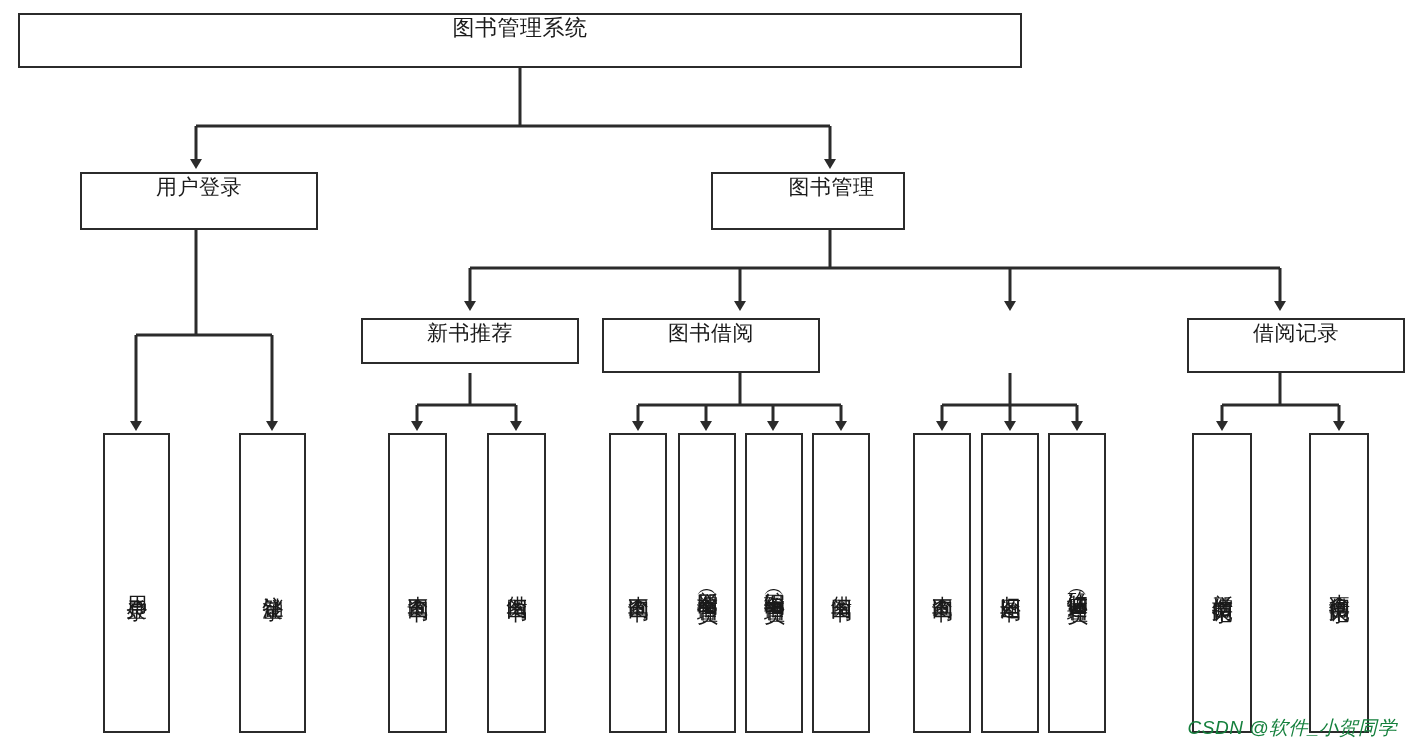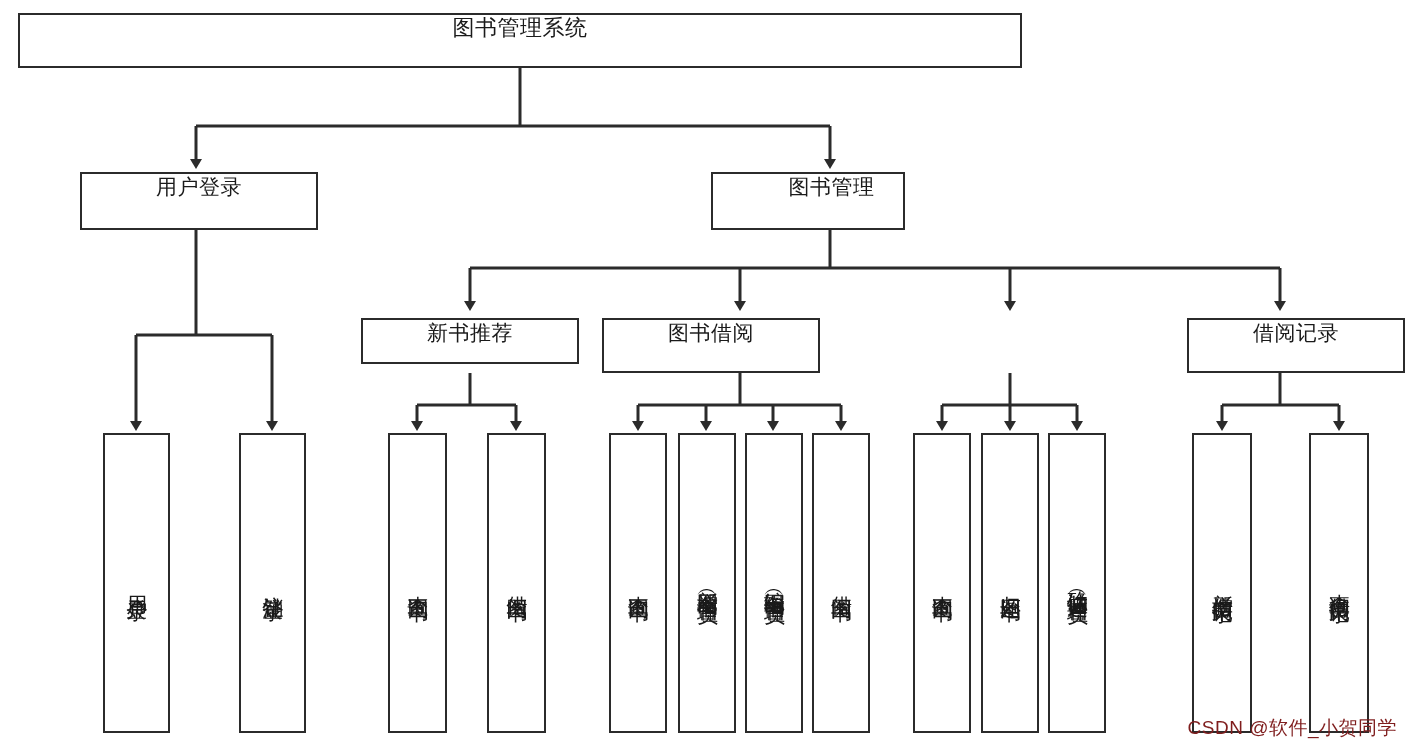--- a/index.html
+++ b/index.html
@@ -55,23 +55,24 @@
     line-height: 1.28;
     letter-spacing: 2px;
     white-space: nowrap;
     text-align: center;
   }
   .watermark {
     position: absolute;
     right: 8px;
     bottom: 6px;
     font-size: 19px;
-    color: #7f1d1d;
+    color: #15803d;
     white-space: nowrap;
     letter-spacing: 0.5px;
+    font-style: italic;
   }
 </style>
 </head>
 <body>
 
 <div id="canvas">
 
   <svg id="wires" viewBox="0 0 1405 747" xmlns="http://www.w3.org/2000/svg">
     <defs>
       <marker id="arrow" markerWidth="10" markerHeight="12" refX="1" refY="6" orient="auto" markerUnits="userSpaceOnUse">

